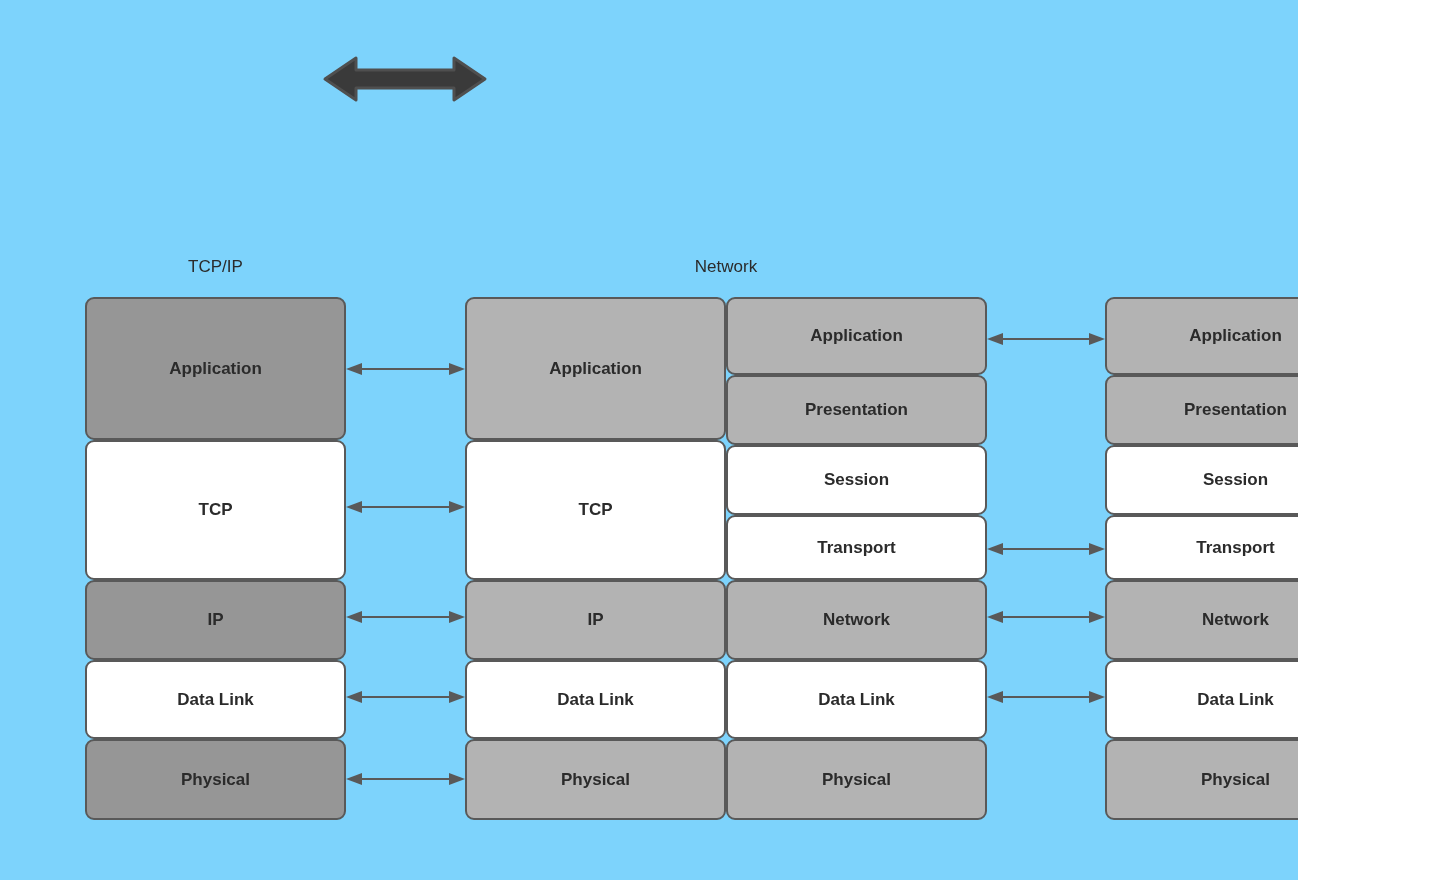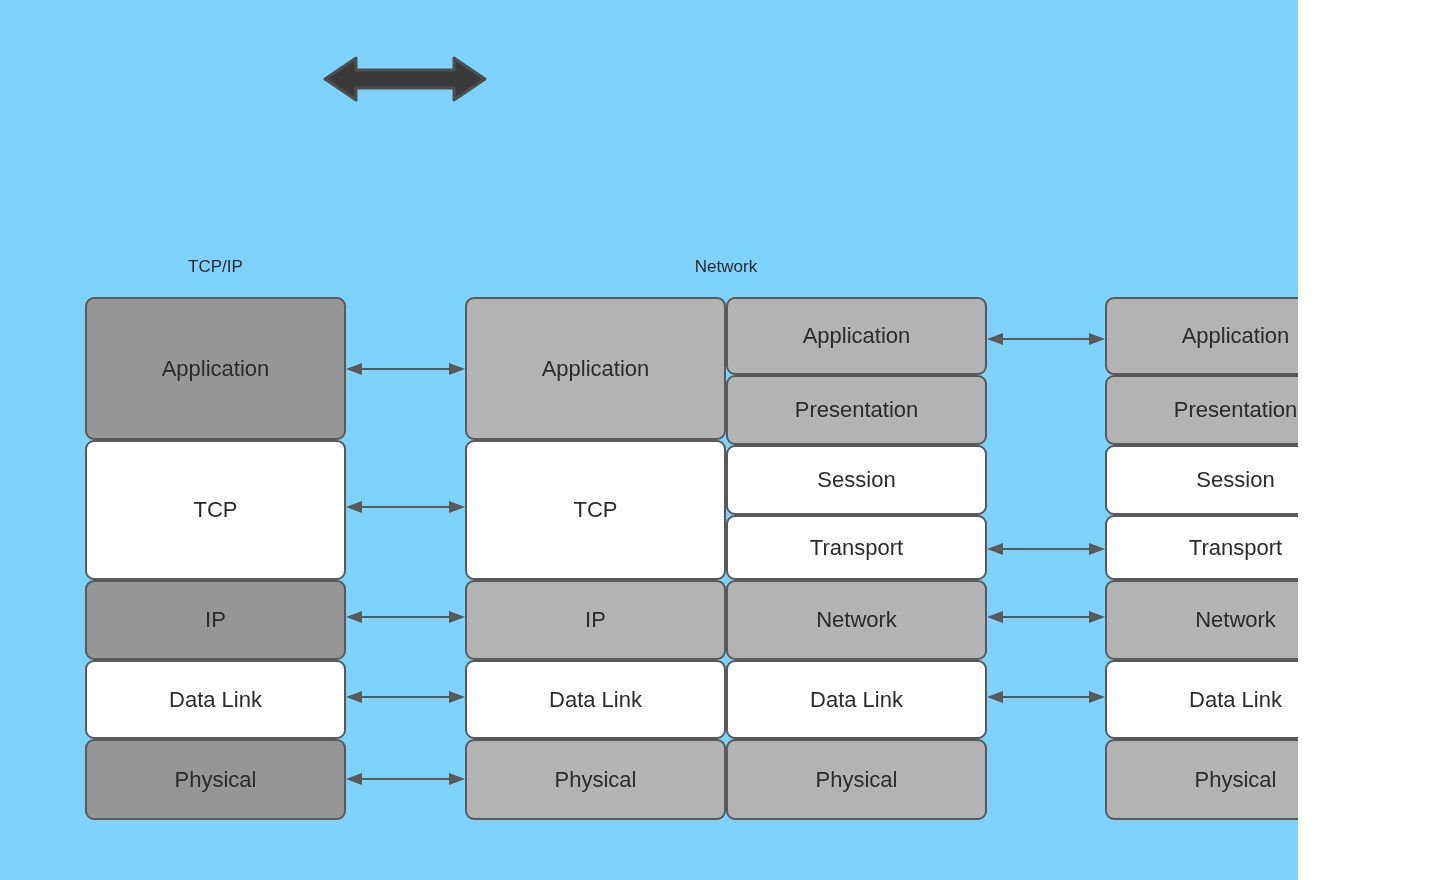--- a/index.html
+++ b/index.html
@@ -40,24 +40,25 @@
 
   
   .layer-box {
     position: absolute;
     box-sizing: border-box;
     border: 2px solid #595959;
     border-radius: 9px;
     display: flex;
     align-items: center;
     justify-content: center;
-    font-size: 22px;
+    font-size: 17px;
     color: #2b2b2b;
     line-height: 20px;
     text-align: left;
+    font-weight: bold;
   }
   .fill-dark  { background: #969696; }
   .fill-light { background: #b3b3b3; }
   .fill-white { background: #ffffff; }
 
   
   .connector {
     position: absolute;
     height: 20px;
   }

